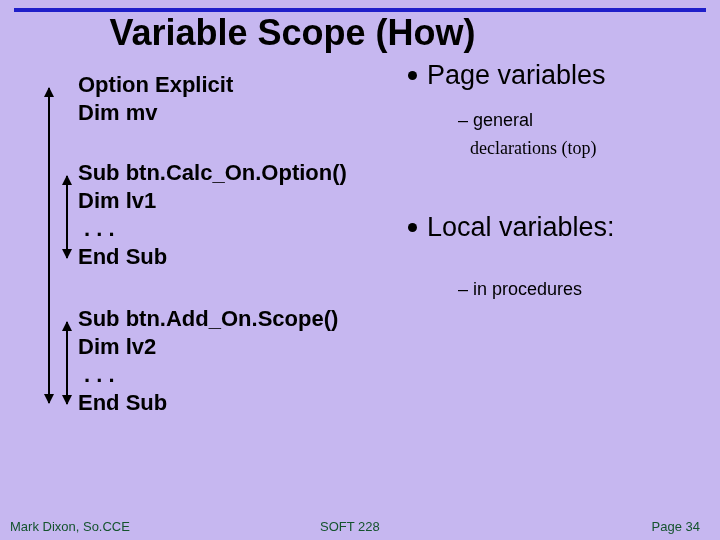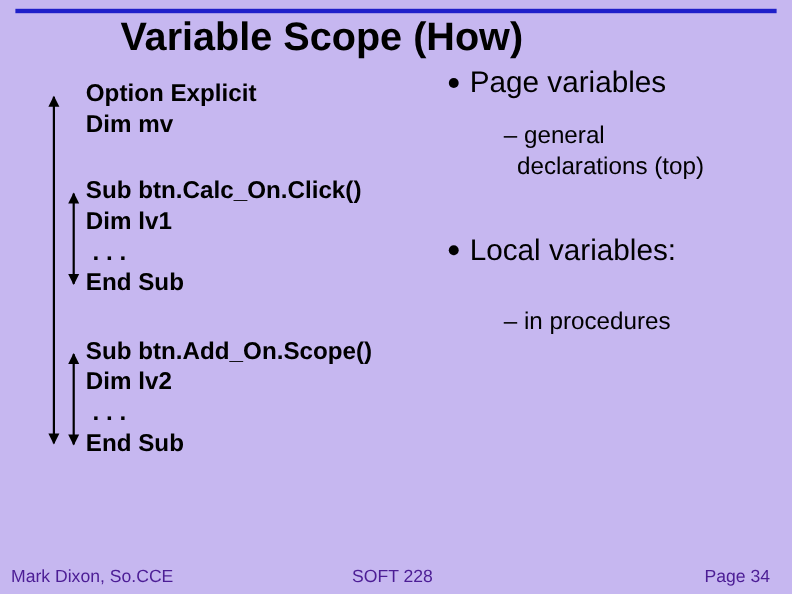--- a/index.html
+++ b/index.html
@@ -43,21 +43,21 @@
   }
   .bullet-text {
     font-size: 27px;
     color: #000;
   }
   .dash-row {
     position: absolute;
     display: flex;
     align-items: baseline;
     gap: 8px;
-    font-size: 22px;
+    font-size: 18px;
     color: #000;
   }
   .arrow-v {
     position: absolute;
     width: 2px;
     background: #000;
   }
   .arrow-v::before, .arrow-v::after {
     content: "";
     position: absolute;
@@ -65,53 +65,53 @@
     transform: translateX(-50%);
     width: 0; height: 0;
     border-left: 5px solid transparent;
     border-right: 5px solid transparent;
   }
   .arrow-v::before { top: -1px; border-bottom: 10px solid #000; }
   .arrow-v::after { bottom: -1px; border-top: 10px solid #000; }
   .footer {
     position: absolute;
     bottom: 6px;
-    font-size: 16px;
-    color: #4c1d95;
+    font-size: 13px;
+    color: #14532d;
   }
 </style>
 </head>
 <body>
 
 <div class="rule"></div>
 <div class="title">Variable Scope (How)</div>
 
 <div class="code" style="top:72px">Option Explicit</div>
 <div class="code" style="top:100px">Dim mv</div>
-<div class="code" style="top:160px">Sub btn.Calc_On.Click()</div>
+<div class="code" style="top:160px">Sub btn.Calc_On.Option()</div>
 <div class="code" style="top:188px">Dim lv1</div>
 <div class="code" style="top:216px"> . . .</div>
 <div class="code" style="top:244px">End Sub</div>
 <div class="code" style="top:306px">Sub btn.Add_On.Scope()</div>
 <div class="code" style="top:334px">Dim lv2</div>
 <div class="code" style="top:362px"> . . .</div>
 <div class="code" style="top:390px">End Sub</div>
 
 <div class="arrow-v" style="left:48px; top:88px; height:315px;"></div>
 <div class="arrow-v" style="left:66px; top:176px; height:82px;"></div>
 <div class="arrow-v" style="left:66px; top:322px; height:82px;"></div>
 
 <div class="bullet-row" style="left:408px; top:60px;">
   <span class="dot"></span>
   <span class="bullet-text">Page variables</span>
 </div>
 <div class="dash-row" style="left:458px; top:110px;">
   <span>– general</span>
 </div>
-<div class="dash-row" style="left:470px; top:138px;">
+<div class="dash-row" style="left:470px; top:138px;font-family:Liberation Serif, serif;">
   <span>declarations (top)</span>
 </div>
 
 <div class="bullet-row" style="left:408px; top:212px;">
   <span class="dot"></span>
   <span class="bullet-text">Local variables:</span>
 </div>
 <div class="dash-row" style="left:458px; top:250px;margin-top:29px;">
   <span>– in procedures</span>
 </div>

